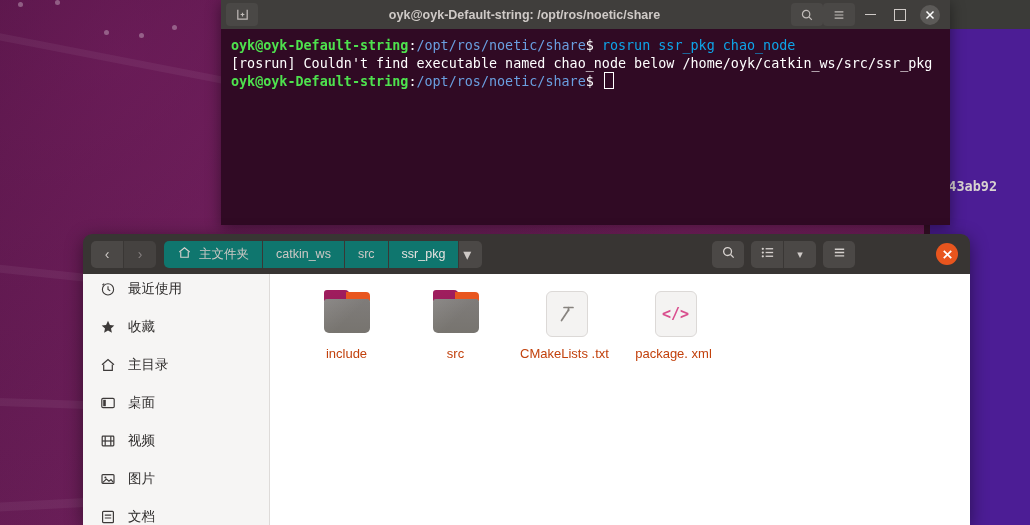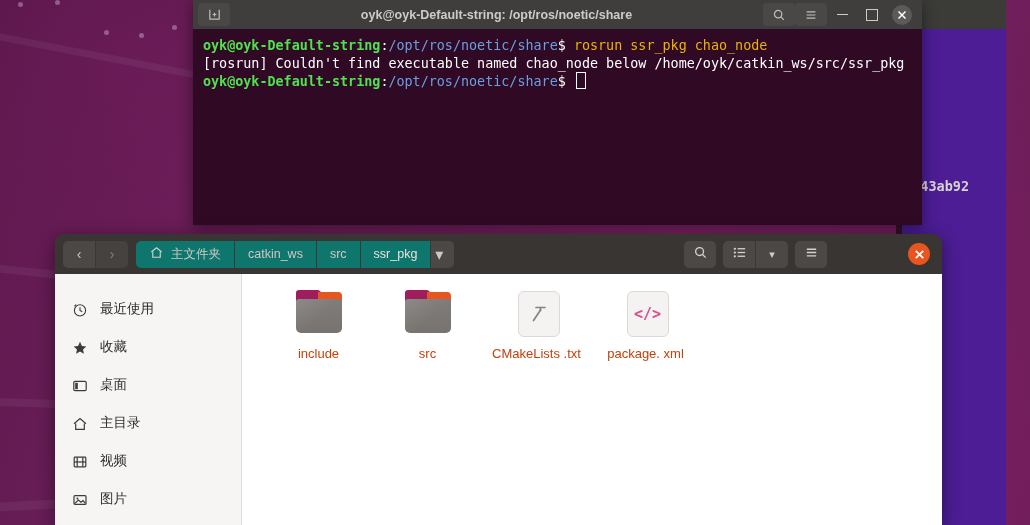--- a/index.html
+++ b/index.html
@@ -32,21 +32,21 @@
     pointer-events: none;
   }
   .wp-dot {
     position: absolute;
     width: 5px; height: 5px;
     border-radius: 50%;
     background: rgba(255,255,255,0.30);
   }
 
   
-  .win { position: absolute; }
+  .win { position: absolute; margin-left: 28px; }
 
   
   #bg-term {
     left: 896px; top: 0;
     width: 110px; height: 525px;
     background: #4c1d95;
   }
   #bg-term-head {
     position: absolute; left: 0; top: 0;
     width: 110px; height: 29px;
@@ -125,21 +125,21 @@
     font-size: 13.4px;
     line-height: 17.6px;
     color: #ffffff;
     white-space: pre-wrap;
     word-break: break-all;
   }
   .t-user { color: #4ee24e; font-weight: bold; }
   .t-colon { color: #ffffff; }
   .t-path { color: #6a9fe0; font-weight: normal; }
   .t-dollar { color: #ffffff; }
-  .t-cmd { color: #eab308; }
+  .t-cmd { color: #0ea5e9; }
   .t-out { color: #ffffff; }
   #term-cursor {
     display: inline-block;
     width: 8px; height: 15px;
     border: 1px solid #ffffff;
     vertical-align: -3px;
     margin-left: 2px;
   }
 
   
@@ -239,21 +239,21 @@
   #files-sidebar {
     width: 187px;
     background: #f6f5f4;
     border-right: 1px solid #dedbd9;
     padding-top: 6px;
     box-sizing: border-box;
     overflow: hidden;
   }
   .side-item {
     display: flex;
-    align-items: flex-end;
+    align-items: flex-start;
     gap: 12px;
     height: 38px;
     padding: 0 10px 0 16px;
     color: #2f2d2c;
     font-size: 13.5px;
     white-space: nowrap;
   }
   .side-icon {
     width: 17px; height: 17px;
     flex: 0 0 auto;
@@ -507,35 +507,35 @@
             <svg width="16" height="16" viewBox="0 0 16 16" fill="#3d3a39">
               <path d="M8 1.8 L9.9 5.9 L14.3 6.4 L11 9.4 L11.9 13.8 L8 11.6 L4.1 13.8 L5 9.4 L1.7 6.4 L6.1 5.9 Z"></path>
             </svg>
           </span>
           <span>收藏</span>
         </div>
 
         <div class="side-item">
           <span class="side-icon">
             <svg width="16" height="16" viewBox="0 0 16 16" fill="none" stroke="#3d3a39" stroke-width="1.2">
-              <rect x="1.8" y="3.4" width="12.4" height="9.2" rx="1.2"></rect>
-              <rect x="3.2" y="4.8" width="2.6" height="6.4" fill="#3d3a39" stroke="none"></rect>
-            </svg>
-          </span>
-          <span>桌面</span>
+              <path d="M2 7.8 L8 2.6 L14 7.8"></path>
+                <path d="M3.7 7.6 V13.4 H12.3 V7.6"></path>
+            </svg>
+          </span>
+          <span>主目录</span>
         </div>
 
         <div class="side-item">
           <span class="side-icon">
             <svg width="16" height="16" viewBox="0 0 16 16" fill="none" stroke="#3d3a39" stroke-width="1.2">
-              <path d="M2 7.8 L8 2.6 L14 7.8"></path>
-                <path d="M3.7 7.6 V13.4 H12.3 V7.6"></path>
-            </svg>
-          </span>
-          <span>主目录</span>
+              <rect x="1.8" y="3.4" width="12.4" height="9.2" rx="1.2"></rect>
+              <rect x="3.2" y="4.8" width="2.6" height="6.4" fill="#3d3a39" stroke="none"></rect>
+            </svg>
+          </span>
+          <span>桌面</span>
         </div>
 
         <div class="side-item">
           <span class="side-icon">
             <svg width="16" height="16" viewBox="0 0 16 16" fill="none" stroke="#3d3a39" stroke-width="1.2">
               <rect x="2.2" y="3.2" width="11.6" height="9.6" rx="0.8"></rect>
               <path d="M5.2 3.2 V12.8 M10.8 3.2 V12.8"></path>
               <path d="M2.2 8 H13.8"></path>
             </svg>
           </span>

